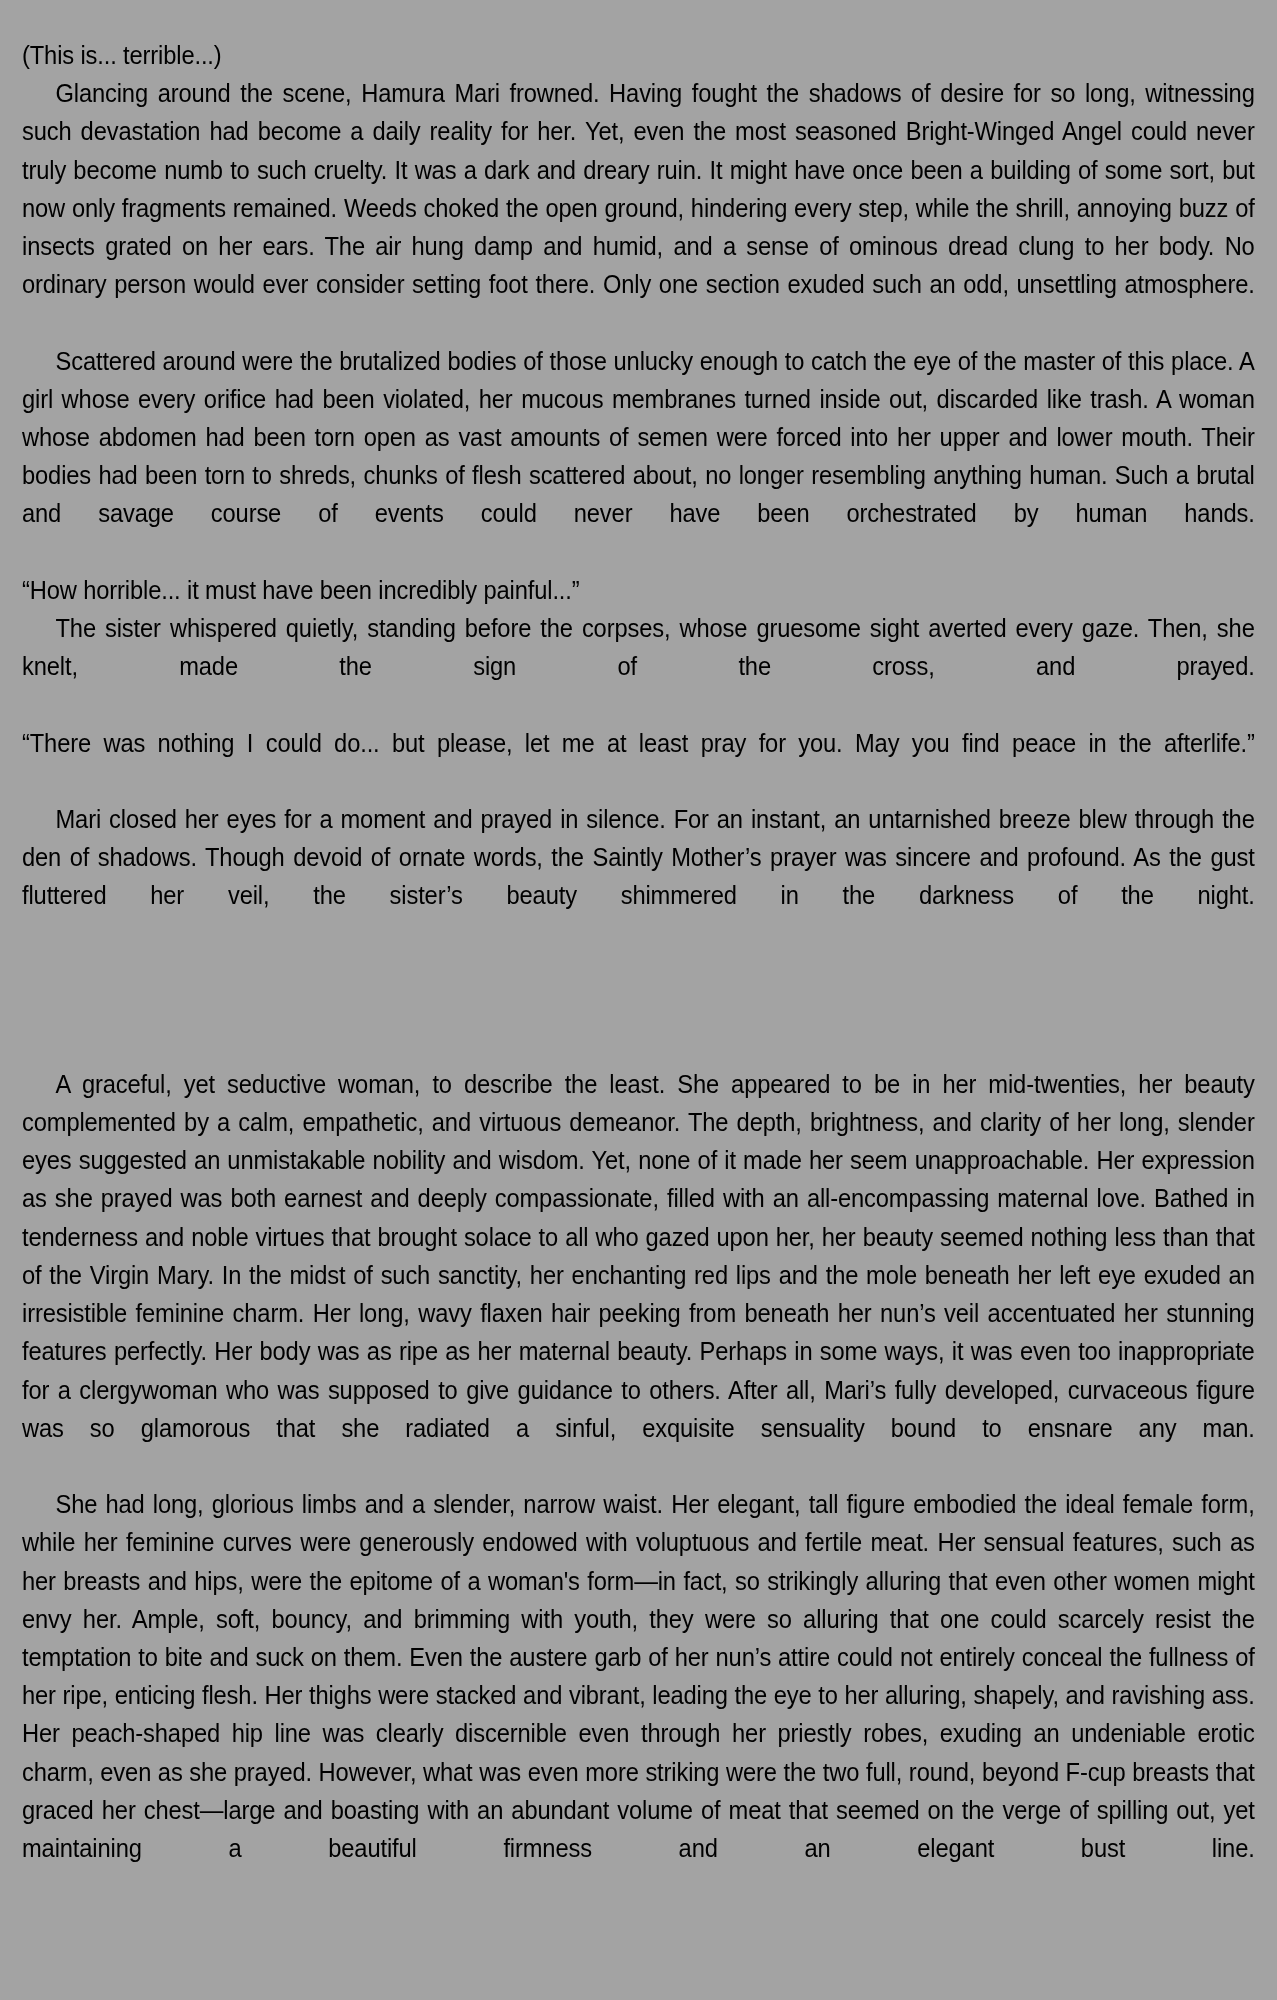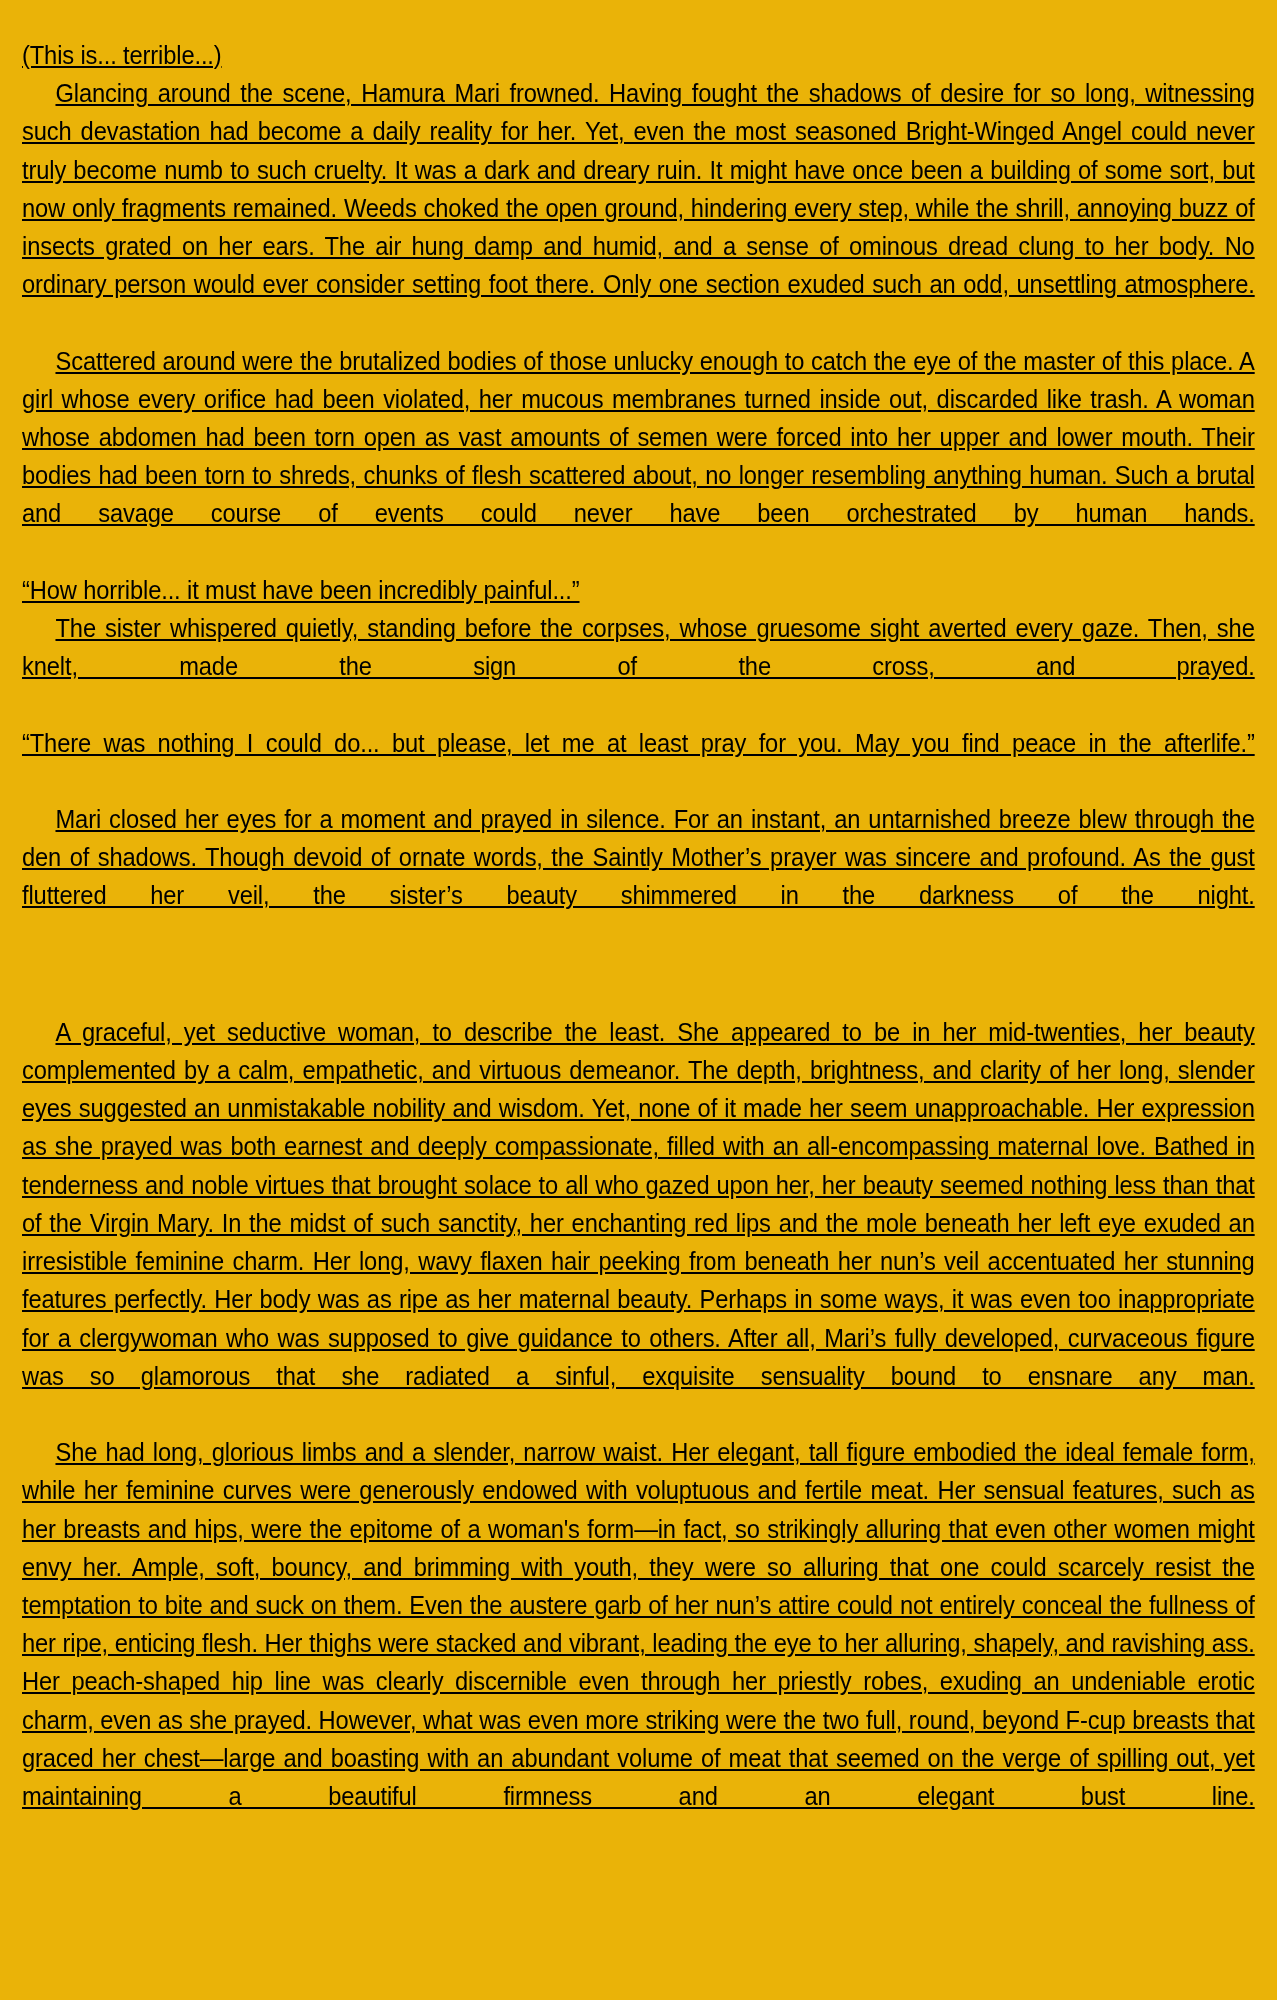--- a/index.html
+++ b/index.html
@@ -12,28 +12,27 @@
     min-height: 2000px;
     font-family: "Liberation Sans Narrow", "Liberation Sans", sans-serif;
     color: #000000;
     -webkit-font-smoothing: antialiased;
   }
   .page {
     box-sizing: border-box;
     width: 1277px;
     min-height: 2000px;
     padding: 36px 22px 40px 22px;
-    background: #eab308;
-    text-decoration: underline;
+    background: #a3a3a3;
   }
   .block {
     margin: 0;
   }
   .block + .block {
-    margin-top: 60px;
+    margin-top: 112px;
   }
   p.para {
     margin: 0;
     font-size: 25.5px;
     line-height: 38.2px;
     text-align: justify;
     text-justify: inter-word;
     letter-spacing: -0.15px;
     word-spacing: 0px;
     hyphens: none;

